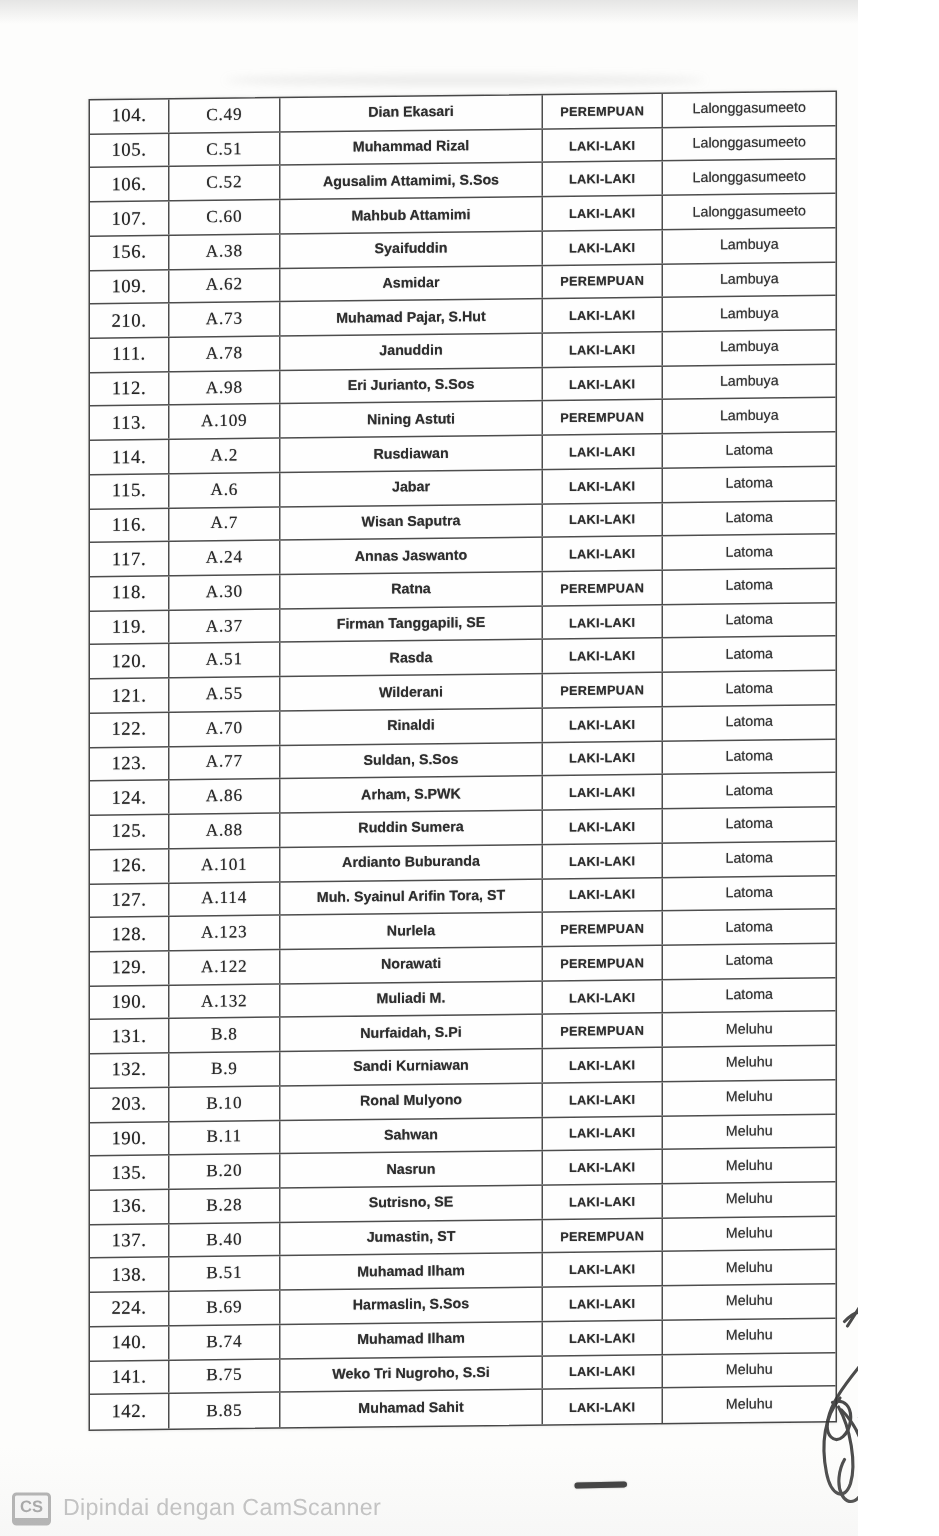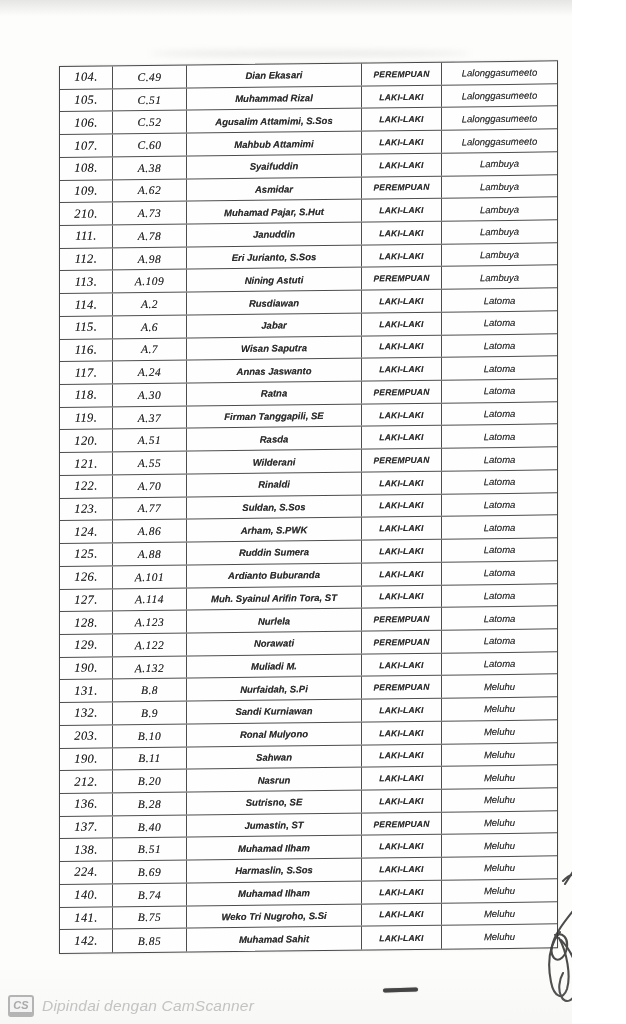--- a/index.html
+++ b/index.html
@@ -2,21 +2,20 @@
 <html><head>
 <meta charset="utf-8">
 <style>
   html,body{margin:0;padding:0;background:#ffffff;}
   .page{
     position:relative;
     width:572px;height:1024px;
     background:#fdfdfc;
     overflow:hidden;
     font-family:"Liberation Sans", sans-serif;
-    font-style:italic;
   }
   
   .page::before{
     content:"";position:absolute;left:0;top:0;right:0;height:16px;
     background:linear-gradient(180deg, rgba(175,175,175,.30), rgba(255,255,255,0));
     pointer-events:none;
   }
   .page::after{
     content:"";position:absolute;left:0;bottom:0;right:0;height:60px;
     background:linear-gradient(0deg, rgba(205,205,205,.12), rgba(255,255,255,0));
@@ -135,21 +134,21 @@
 
     <div class="row">
       <div class="cell c-no">107.</div>
       <div class="cell c-code">C.60</div>
       <div class="cell c-name">Mahbub Attamimi</div>
       <div class="cell c-gender">LAKI-LAKI</div>
       <div class="cell c-district">Lalonggasumeeto</div>
     </div>
 
     <div class="row">
-      <div class="cell c-no">108.</div>
+      <div class="cell c-no">156.</div>
       <div class="cell c-code">A.38</div>
       <div class="cell c-name">Syaifuddin</div>
       <div class="cell c-gender">LAKI-LAKI</div>
       <div class="cell c-district">Lambuya</div>
     </div>
 
     <div class="row">
       <div class="cell c-no">109.</div>
       <div class="cell c-code">A.62</div>
       <div class="cell c-name">Asmidar</div>
@@ -351,21 +350,21 @@
 
     <div class="row">
       <div class="cell c-no">190.</div>
       <div class="cell c-code">B.11</div>
       <div class="cell c-name">Sahwan</div>
       <div class="cell c-gender">LAKI-LAKI</div>
       <div class="cell c-district">Meluhu</div>
     </div>
 
     <div class="row">
-      <div class="cell c-no">212.</div>
+      <div class="cell c-no">135.</div>
       <div class="cell c-code">B.20</div>
       <div class="cell c-name">Nasrun</div>
       <div class="cell c-gender">LAKI-LAKI</div>
       <div class="cell c-district">Meluhu</div>
     </div>
 
     <div class="row">
       <div class="cell c-no">136.</div>
       <div class="cell c-code">B.28</div>
       <div class="cell c-name">Sutrisno, SE</div>

